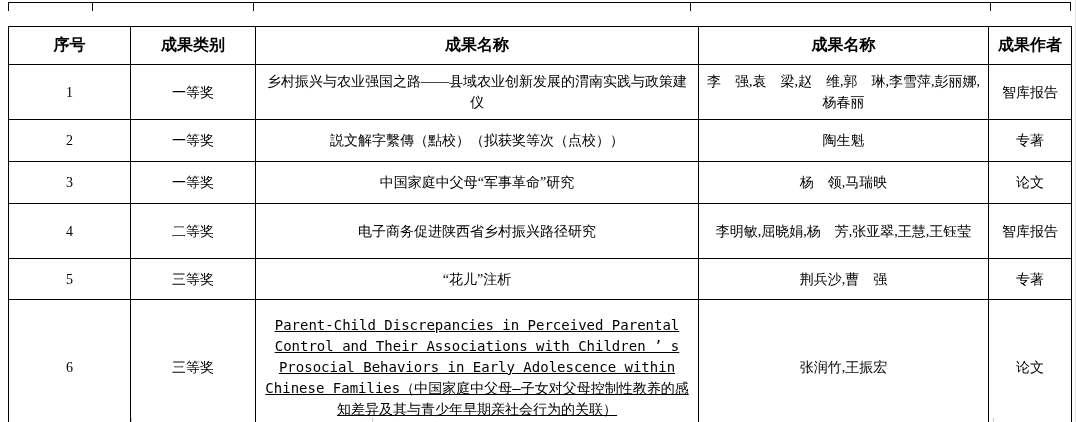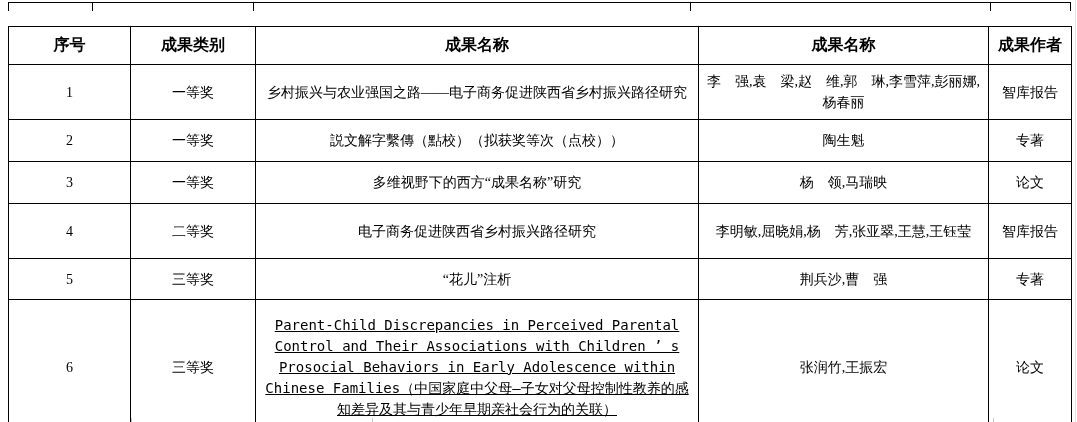--- a/index.html
+++ b/index.html
@@ -81,35 +81,35 @@
         <th>成果类别</th>
         <th>成果名称</th>
         <th>成果名称</th>
         <th>成果作者</th>
       </tr>
     </thead>
     <tbody>
       <tr class="h-55">
         <td>1</td>
         <td>一等奖</td>
-        <td>乡村振兴与农业强国之路——电子商务促进陕西省乡村振兴路径研究</td>
+        <td>乡村振兴与农业强国之路——县域农业创新发展的渭南实践与政策建仪</td>
         <td>李　强,袁　梁,赵　维,郭　琳,李雪萍,彭丽娜,杨春丽</td>
         <td>智库报告</td>
       </tr>
       <tr class="h-42">
         <td>2</td>
         <td>一等奖</td>
         <td>説文解字繫傳（點校）（拟获奖等次（点校））</td>
         <td>陶生魁</td>
         <td>专著</td>
       </tr>
       <tr class="h-42">
         <td>3</td>
         <td>一等奖</td>
-        <td>多维视野下的西方“成果名称”研究</td>
+        <td>中国家庭中父母“军事革命”研究</td>
         <td>杨　领,马瑞映</td>
         <td>论文</td>
       </tr>
       <tr class="h-55">
         <td>4</td>
         <td>二等奖</td>
         <td>电子商务促进陕西省乡村振兴路径研究</td>
         <td>李明敏,屈晓娟,杨　芳,张亚翠,王慧,王钰莹</td>
         <td>智库报告</td>
       </tr>

